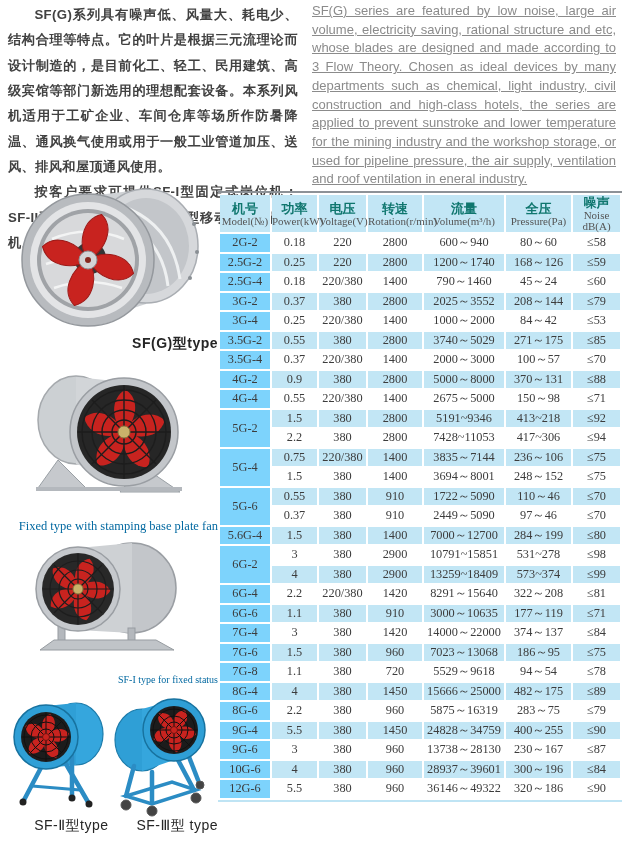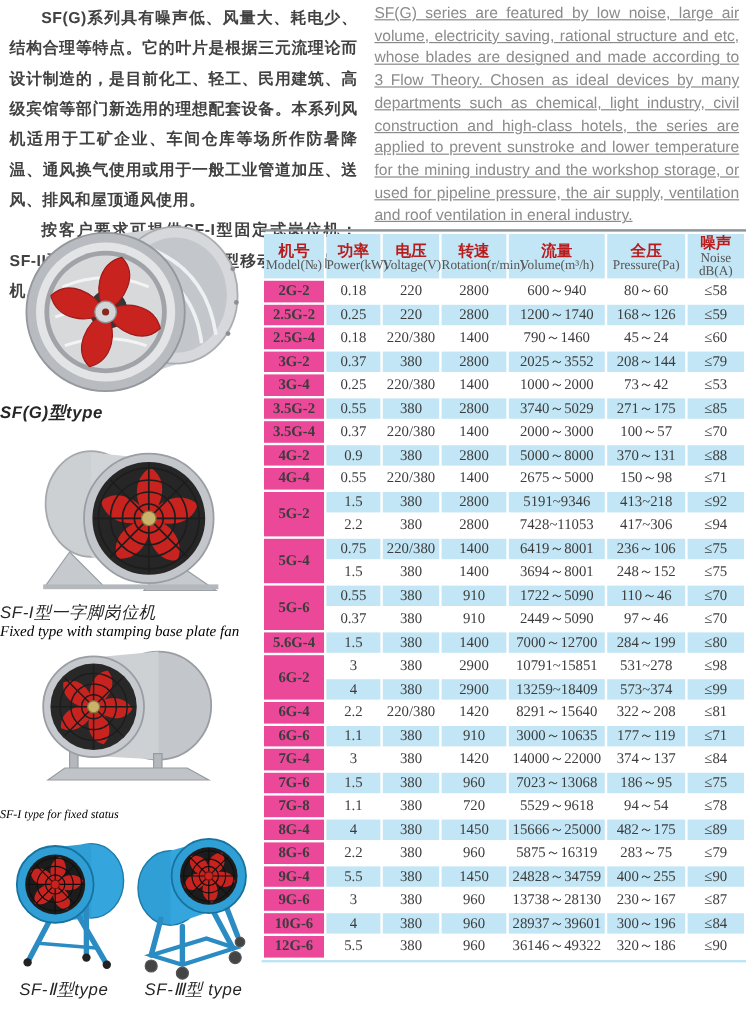--- a/index.html
+++ b/index.html
@@ -11,35 +11,35 @@
   .intro-cn{width:290px;font-size:13.2px;line-height:1.92;color:#414141;
             text-align:justify;font-weight:bold;letter-spacing:.4px;}
   .intro-cn p{margin:0;text-indent:2em;}
   .intro-en{width:304px;font-size:13px;line-height:1.44;color:#8b8b8b;text-align:justify;text-decoration:underline;}
   .intro-en p{margin:0;}
 
   
   .content{position:absolute;top:182px;left:0;width:622px;height:661px;}
   .left-col{position:absolute;top:0;left:0;width:218px;height:661px;}
   .figure{position:absolute;}
-  .cap{position:absolute;width:218px;text-align:left;color:#262626;font-style:italic;}
+  .cap{position:absolute;width:218px;text-align:right;color:#262626;}
   .cap-cn{font-size:14px;letter-spacing:.5px;}
-  .cap-en{font-family:"Liberation Serif",serif;font-size:12.5px;color:#000000;}
+  .cap-en{font-family:"Liberation Serif",serif;font-size:12.5px;color:#0369a1;}
 
   
   .table-col{position:absolute;top:0;left:218px;width:404px;}
   .table-topline{height:2px;background:#8d9297;margin-top:9px;}
   table.spec{border-collapse:separate;border-spacing:2px;width:404px;table-layout:fixed;
              font-family:"Liberation Serif",serif;}
   table.spec th{background:#c2e6f5;height:36px;padding:0;vertical-align:middle;}
-  .h-cn{font-family:"Liberation Sans",sans-serif;font-weight:bold;font-size:13px;color:#b91c1c;line-height:15px;}
+  .h-cn{font-family:"Liberation Sans",sans-serif;font-weight:bold;font-size:13px;color:#0f766e;line-height:15px;}
   .h-en{font-size:11px;color:#555;font-weight:normal;line-height:11px;}
   table.spec td{height:17.5px;text-align:center;vertical-align:middle;
                 font-size:12.3px;color:#3c3c3c;padding:0;line-height:13px;}
-  td.model-cell{background:#ec4899;font-weight:bold;}
+  td.model-cell{background:#7dd3fc;}
   td.blue{background:#c2e6f5;}
   td.white{background:#ffffff;}
   .table-bottomline{height:2px;background:#bfe4f4;width:404px;}
 
   
   svg{display:block;}
 </style>
 </head>
 <body>
 
@@ -106,21 +106,20 @@
           <g stroke="#1d1d1d" fill="none" stroke-width="1.4">
             <circle cx="100" cy="64" r="12"></circle>
               <circle cx="100" cy="64" r="22"></circle>
             <circle cx="100" cy="64" r="32"></circle>
               <circle cx="100" cy="64" r="42"></circle>
             <path d="M100 18 L100 110 M54 64 L146 64 M68 32 L132 96 M132 32 L68 96"></path>
           </g>
           <circle cx="100" cy="64" r="6" fill="#c9b26a" stroke="#8a7a40"></circle>
         </svg>
       </div>
-      <div class="cap cap-cn" style="top:320px;">SF-I型一字脚岗位机</div>
       <div class="cap cap-en" style="top:337px;">Fixed type with stamping base plate fan</div>
 
       <div class="figure" style="top:358px;left:28px;">
         <svg width="158" height="112" viewBox="0 0 158 112">
           <ellipse cx="104" cy="48" rx="44" ry="45" fill="#c3c6ca" stroke="#9a9ea3" stroke-width="1.5"></ellipse>
           <polygon points="50,8 104,3 104,93 50,90" fill="#ced1d4"></polygon>
           <rect x="30" y="84" width="7" height="20" fill="#b4b8bd" stroke="#979ca1"></rect>
           <rect x="100" y="88" width="7" height="16" fill="#b4b8bd" stroke="#979ca1"></rect>
           <polygon points="12,110 146,110 128,100 26,100" fill="#c0c4c8" stroke="#979ca1"></polygon>
           <circle cx="50" cy="49" r="42" fill="#c6c9cd" stroke="#9a9ea3" stroke-width="1.5"></circle>
@@ -206,21 +205,21 @@
           <g stroke="#111" fill="none" stroke-width="1">
             <circle cx="62" cy="42" r="8"></circle>
               <circle cx="62" cy="42" r="14"></circle>
               <circle cx="62" cy="42" r="21"></circle>
             <path d="M62 19 L62 65 M39 42 L85 42 M46 26 L78 58 M78 26 L46 58"></path>
           </g>
           <circle cx="62" cy="42" r="3.5" fill="#c8231f" stroke="#701410"></circle>
         </svg>
       </div>
 
-      <div class="cap" style="top:634px;left:16px;width:218px;">
+      <div class="cap" style="top:634px;left:0;width:218px;">
         <span class="cap-cn" style="display:inline-block;width:100px;">SF-Ⅱ型type</span>
         <span class="cap-cn" style="display:inline-block;width:105px;">SF-Ⅲ型 type</span>
       </div>
     </div>
 
     <div class="table-col">
       <div class="table-topline"></div>
       <table class="spec">
         <colgroup>
           <col style="width:50px">
@@ -299,21 +298,21 @@
               <td class="blue">2025～3552</td>
               <td class="blue">208～144</td>
               <td class="blue">≤79</td>
             </tr>
             <tr>
               <td class="model-cell" rowspan="1">3G-4</td>
               <td class="white">0.25</td>
               <td class="white">220/380</td>
               <td class="white">1400</td>
               <td class="white">1000～2000</td>
-              <td class="white">73～42</td>
+              <td class="white">84～42</td>
               <td class="white">≤53</td>
             </tr>
             <tr>
               <td class="model-cell" rowspan="1">3.5G-2</td>
               <td class="blue">0.55</td>
               <td class="blue">380</td>
               <td class="blue">2800</td>
               <td class="blue">3740～5029</td>
               <td class="blue">271～175</td>
               <td class="blue">≤85</td>
@@ -360,21 +359,21 @@
               <td class="white">2800</td>
               <td class="white">7428~11053</td>
               <td class="white">417~306</td>
               <td class="white">≤94</td>
             </tr>
             <tr>
               <td class="model-cell" rowspan="2">5G-4</td>
               <td class="blue">0.75</td>
               <td class="blue">220/380</td>
               <td class="blue">1400</td>
-              <td class="blue">6419～8001</td>
+              <td class="blue">3835～7144</td>
               <td class="blue">236～106</td>
               <td class="blue">≤75</td>
             </tr>
             <tr>
               <td class="white">1.5</td>
               <td class="white">380</td>
               <td class="white">1400</td>
               <td class="white">3694～8001</td>
               <td class="white">248～152</td>
               <td class="white">≤75</td>

